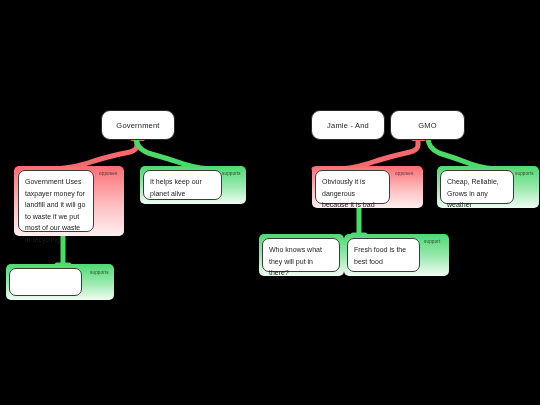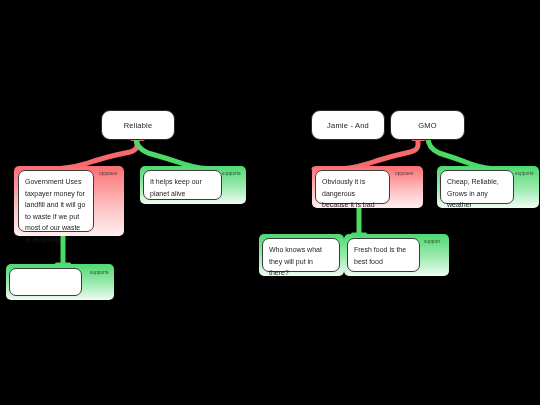--- a/index.html
+++ b/index.html
@@ -37,21 +37,21 @@
   
   .conn{position:absolute;z-index:3;}
   .conn svg{display:block;overflow:visible;}
 </style>
 </head>
 <body>
 
 <div id="canvas">
 
   <div class="topic" style="left:101px;top:110px;width:72px;height:28px;">
-    <span>Reliable</span>
+    <span>Government</span>
   </div>
 
   <div class="conn" style="left:20px;top:136px;width:130px;height:36px;">
     <svg width="130" height="36" viewBox="0 0 130 36">
       <path d="M117 2 L117 9 Q117 14 110 16 Q90 20 74 25 Q58 31 36 33 L6 33" fill="none" stroke="#f8696e" stroke-width="5" stroke-linecap="round"></path>
       <path d="M112 3 L123 3" fill="none" stroke="#f8696e" stroke-width="4" stroke-linecap="round"></path>
     </svg>
   </div>
 
   <div class="conn" style="left:130px;top:136px;width:110px;height:36px;">

